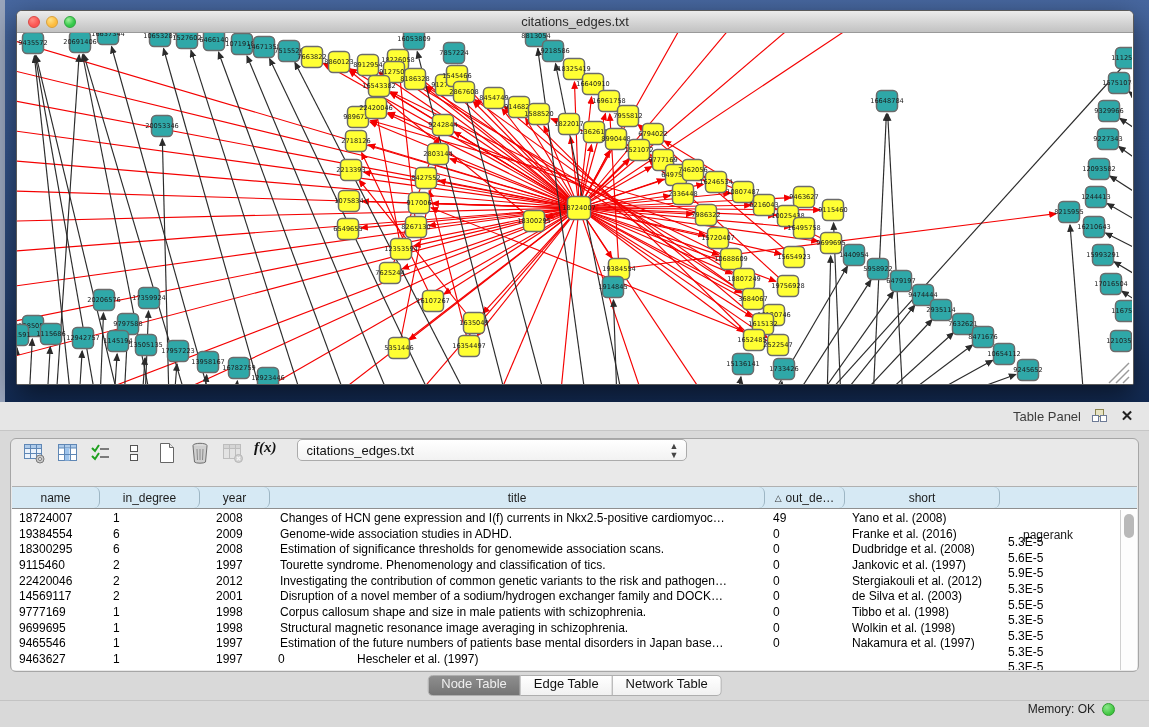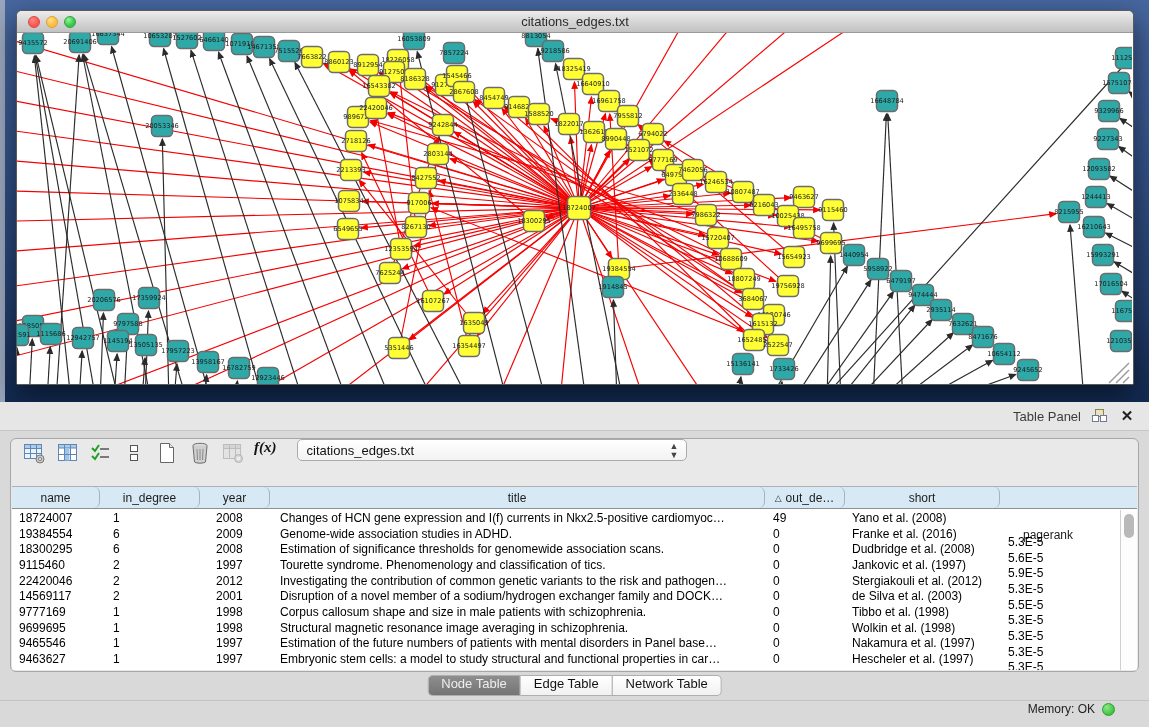--- a/index.html
+++ b/index.html
@@ -694,30 +694,29 @@
             <div class="td c2">1998</div>
             <div class="td c3">Structural magnetic resonance image averaging in schizophrenia.</div>
             <div class="td c4">0</div>
             <div class="td c5">Wolkin et al. (1998)</div>
             <div class="td c6">5.3E-5</div>
           </div>
           <div class="trow">
             <div class="td c0">9465546</div>
             <div class="td c1">1</div>
             <div class="td c2">1997</div>
-            <div class="td c3">Estimation of the future numbers of patients with mental disorders in Panel base…</div>
+            <div class="td c3">Estimation of the future numbers of patients base mental disorders in Japan base…</div>
             <div class="td c4">0</div>
             <div class="td c5">Nakamura et al. (1997)</div>
             <div class="td c6">5.3E-5</div>
           </div>
           <div class="trow">
             <div class="td c0">9463627</div>
             <div class="td c1">1</div>
             <div class="td c2">1997</div>
-            <div class="td c3">Embryonic stem cells: a model to study structural and functional properties in car…</div>
             <div class="td c4">0</div>
             <div class="td c5">Hescheler et al. (1997)</div>
             <div class="td c6">5.3E-5</div>
           </div>
         </div>
       <div id="vscroll">
         <div id="vthumb"></div>
       </div>
     </div>
   </div>

